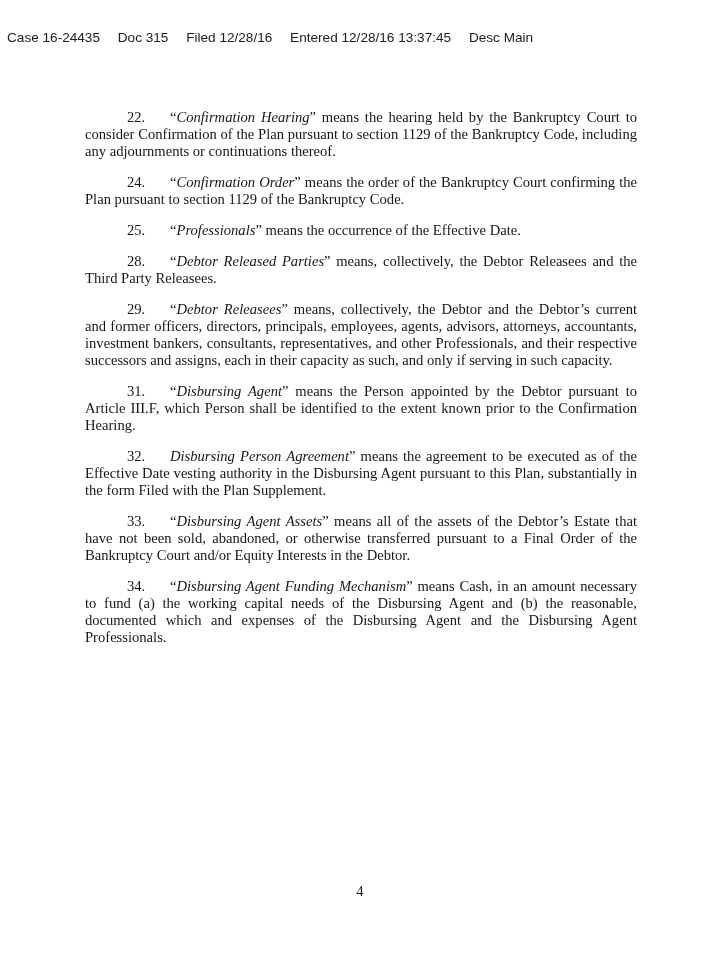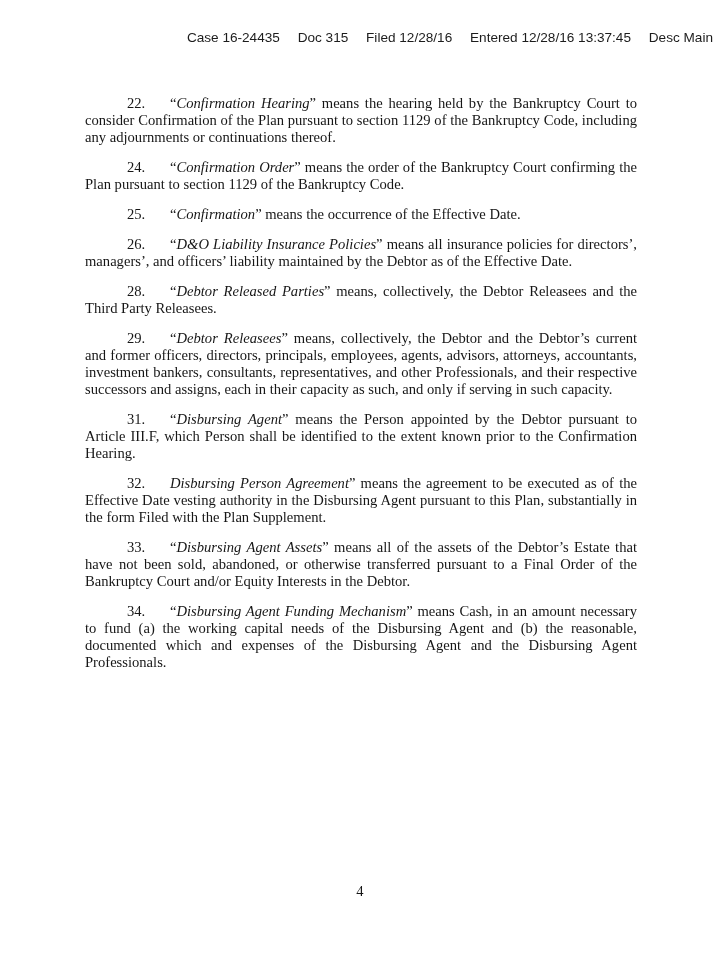--- a/index.html
+++ b/index.html
@@ -14,41 +14,41 @@
     position: absolute;
     inset: 0;
     background: #ffffff;
   }
   
   .ecf-header {
     position: absolute;
     top: 30px;
     left: 0;
     width: 720px;
-    text-align: right;
+    text-align: left;
     font-family: "Liberation Sans", sans-serif;
     font-size: 13.6px;
     line-height: 15.5px;
     color: #1c1c1c;
   }
   .ecf-header .hseg { padding: 0 7px; white-space: nowrap; }
   
   .doc-body {
     position: absolute;
     top: 95px;
     left: 85px;
     width: 552px;
     font-family: "Liberation Serif", serif;
     font-size: 14.6px;
     line-height: 17px;
     color: #161616;
     text-align: justify;
   }
   .doc-body p.def-para {
-    margin: 0 0 13px 0;
+    margin: 14px 0 13px 0;
     text-indent: 42px;
   }
   .def-para .para-num {
     display: inline-block;
     width: 43px;
     text-indent: 0;
     font-style: normal;
   }
   .def-para .term { font-style: italic; }
   
@@ -77,23 +77,22 @@
       <span class="hseg">Desc Main</span>
     </div>
   </div>
 
   <div class="doc-body">
     <p class="def-para"><span class="para-num">22.</span><span>“</span><span class="term">Confirmation Hearing</span><span>” means the hearing held by the Bankruptcy Court to consider Confirmation of the Plan pursuant to section 1129 of the Bankruptcy Code, including any adjournments or continuations thereof.</span></p>
 
 
     <p class="def-para"><span class="para-num">24.</span><span>“</span><span class="term">Confirmation Order</span><span>” means the order of the Bankruptcy Court confirming the Plan pursuant to section 1129 of the Bankruptcy Code.</span></p>
 
-    <p class="def-para"><span class="para-num">25.</span><span>“</span><span class="term">Confirmation</span><span>” means the occurrence of the Effective Date.</span></p>
+    <p class="def-para"><span class="para-num">25.</span><span>“</span><span class="term">Professionals</span><span>” means the occurrence of the Effective Date.</span></p>
 
-    <p class="def-para"><span class="para-num">26.</span><span>“</span><span class="term">D&amp;O Liability Insurance Policies</span><span>” means all insurance policies for directors’, managers’, and officers’ liability maintained by the Debtor as of the Effective Date.</span></p>
 
 
     <p class="def-para"><span class="para-num">28.</span><span>“</span><span class="term">Debtor Released Parties</span><span>” means, collectively, the Debtor Releasees and the Third Party Releasees.</span></p>
 
     <p class="def-para"><span class="para-num">29.</span><span>“</span><span class="term">Debtor Releasees</span><span>” means, collectively, the Debtor and the Debtor’s current and former officers, directors, principals, employees, agents, advisors, attorneys, accountants, investment bankers, consultants, representatives, and other Professionals, and their respective successors and assigns, each in their capacity as such, and only if serving in such capacity.</span></p>
 
 
     <p class="def-para"><span class="para-num">31.</span><span>“</span><span class="term">Disbursing Agent</span><span>” means the Person appointed by the Debtor pursuant to Article III.F, which Person shall be identified to the extent known prior to the Confirmation Hearing.</span></p>
 
     <p class="def-para"><span class="para-num">32.</span><span></span><span class="term">Disbursing Person Agreement</span><span>” means the agreement to be executed as of the Effective Date vesting authority in the Disbursing Agent pursuant to this Plan, substantially in the form Filed with the Plan Supplement.</span></p>

